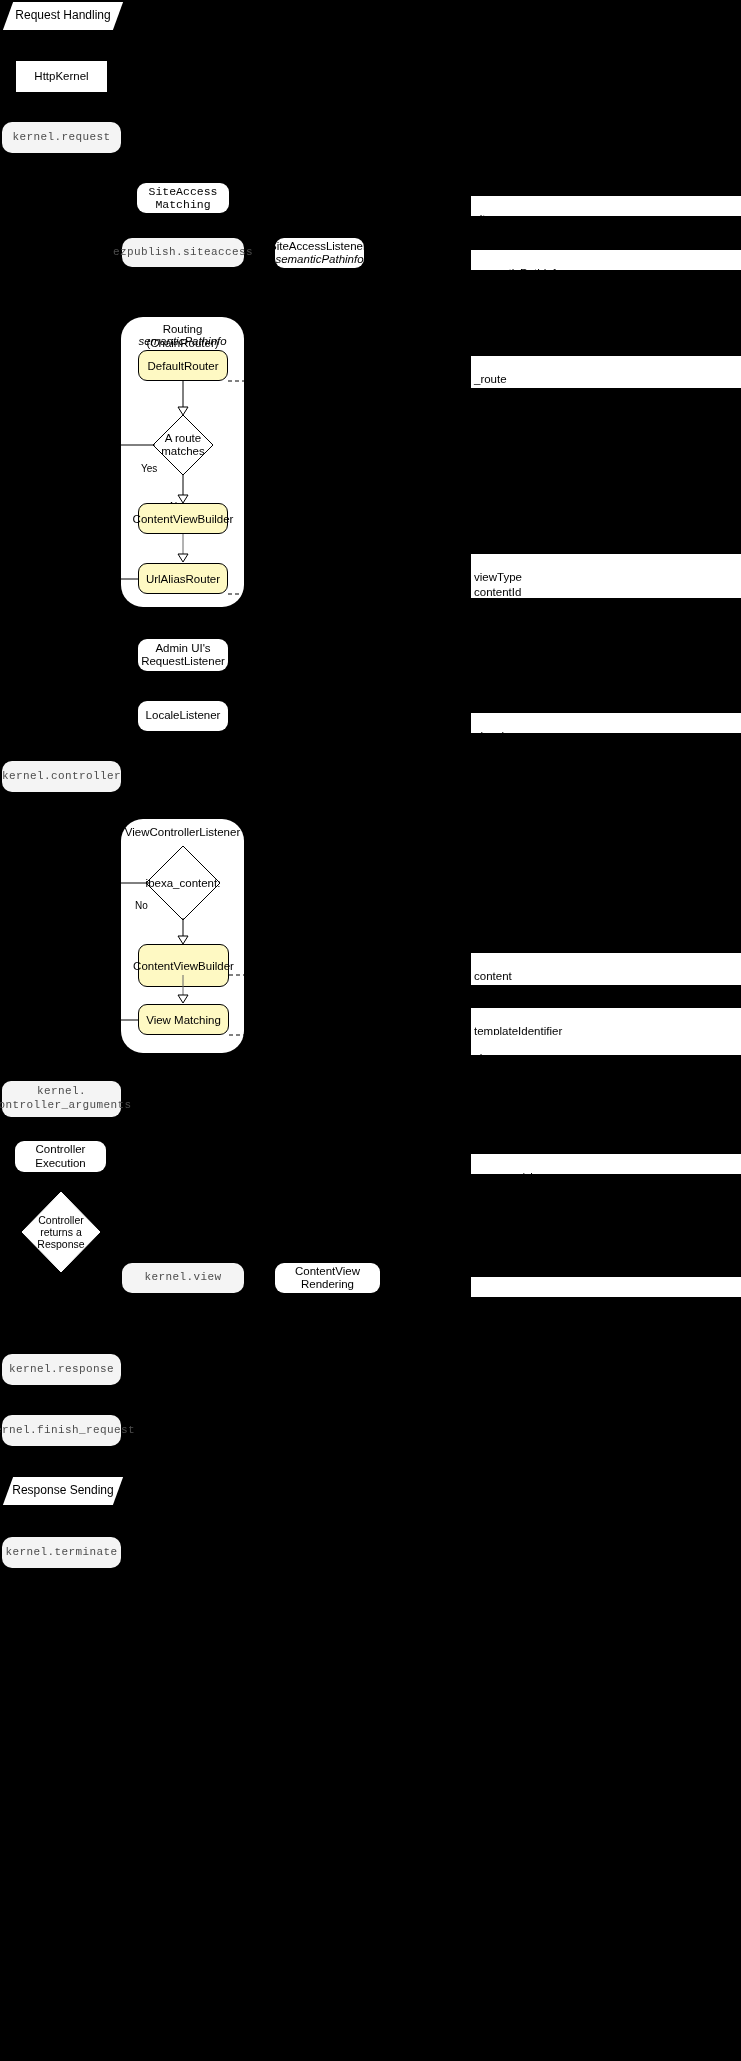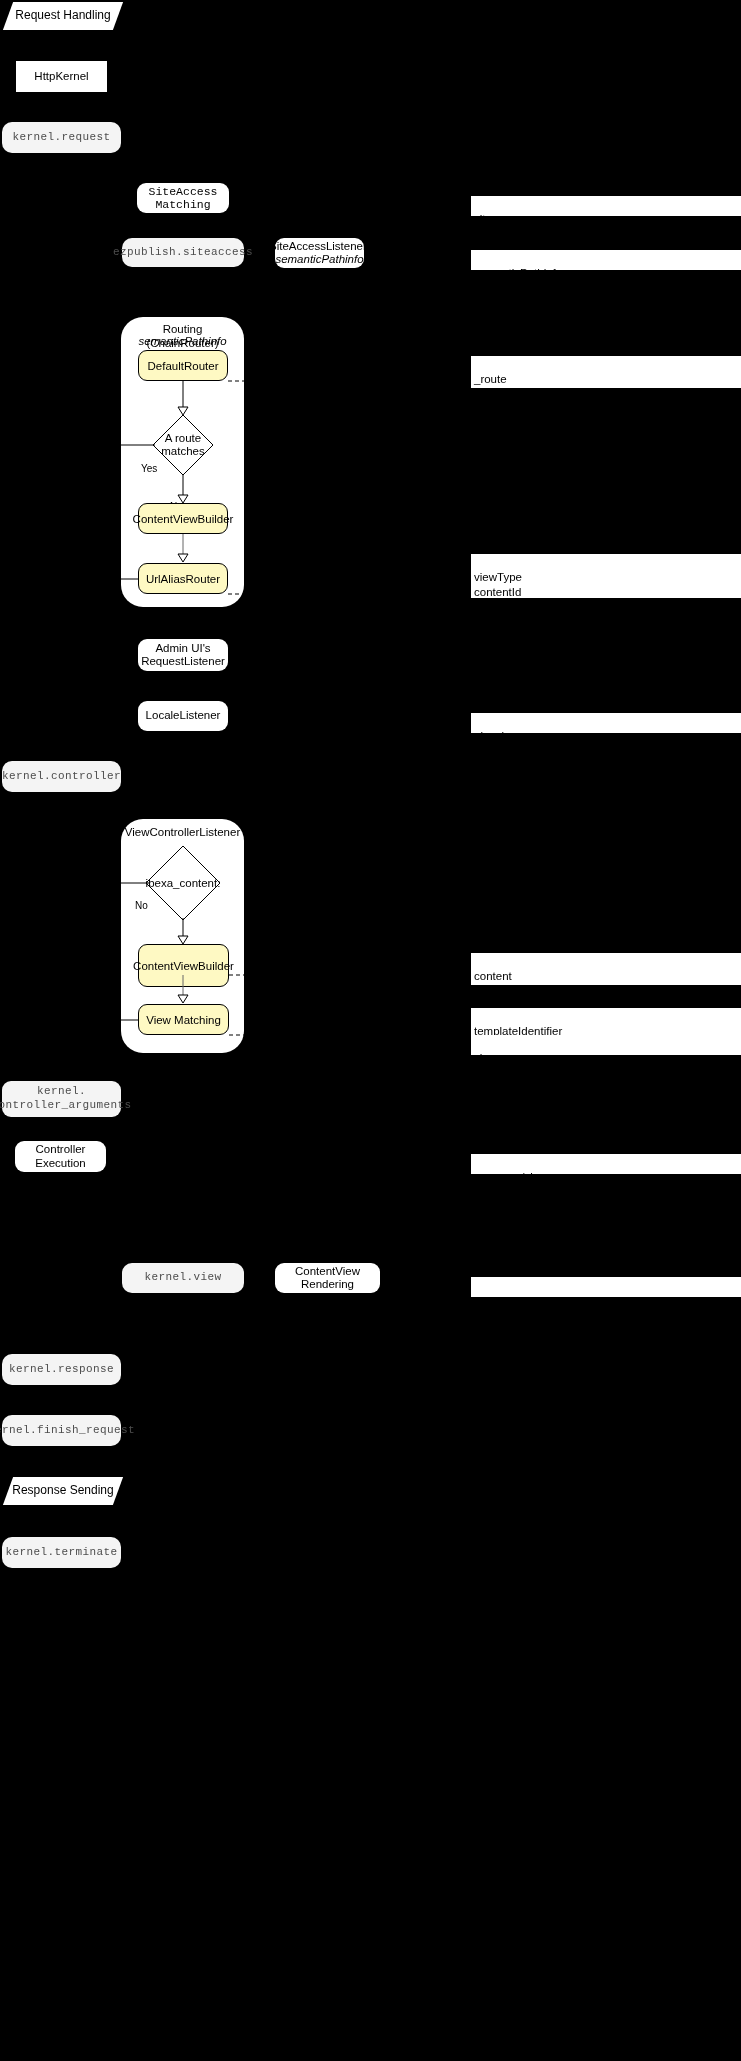--- a/index.html
+++ b/index.html
@@ -337,20 +337,30 @@
   </div>
 
   <div class="node rbox" style="left:15px; top:1141px; width:91px; height:31px;">
     <span>Controller Execution</span>
   </div>
 
   <div class="note" style="position:absolute; left:471px; top:1154px; width:270px; height:18px;">
     <span>response/view</span>
   </div>
 
+  <div class="soliddia" style="left:22px; top:1192px; width:78px; height:80px;">
+    <svg width="78" height="80">
+      <polygon points="39,0 78,40 39,80 0,40" fill="#ffffff" stroke="#ffffff" stroke-width="1"></polygon>
+    </svg>
+    <div class="dl" style="flex-direction:column;">
+      <span>Controller</span>
+      <span>returns a</span>
+      <span>Response</span>
+    </div>
+  </div>
 
   <div class="node chip" style="left:122px; top:1263px; width:122px; height:30px;">
     <span>kernel.view</span>
   </div>
 
   <div class="node rbox" style="left:275px; top:1263px; width:105px; height:30px;">
     <span>ContentView Rendering</span>
   </div>
 
   <div class="note" style="position:absolute; left:471px; top:1277px; width:270px; height:18px;">

